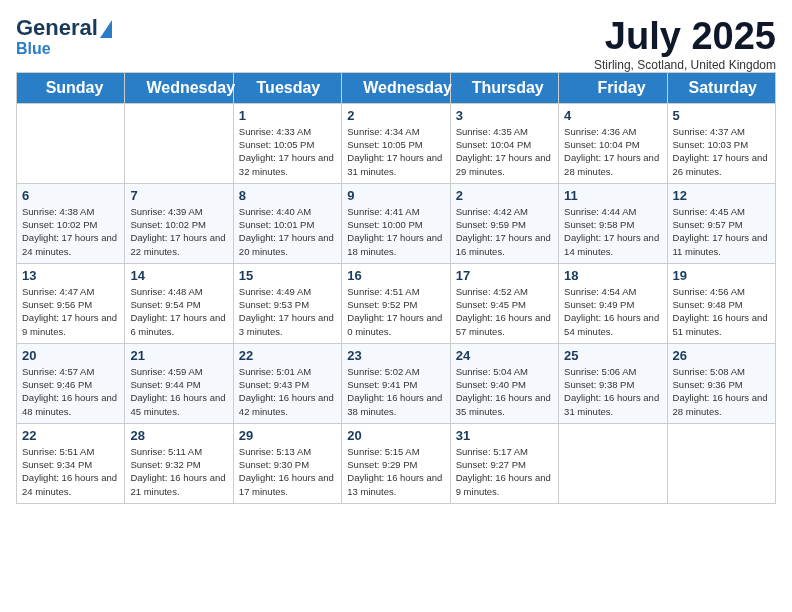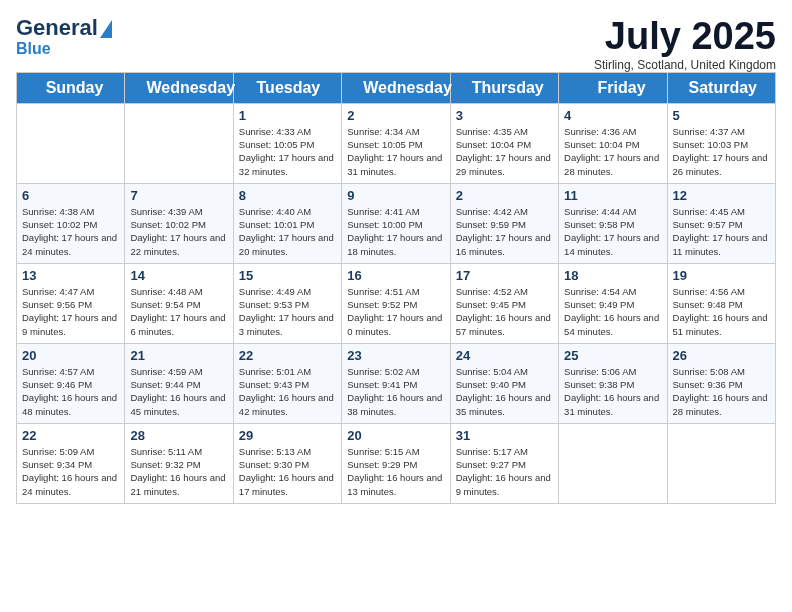--- a/index.html
+++ b/index.html
@@ -288,21 +288,21 @@
         <td>
           <span class="day-num">26</span>
           <div class="cell-info">Sunrise: 5:08 AM
 Sunset: 9:36 PM
 Daylight: 16 hours and 28 minutes.</div>
         </td>
       </tr>
       <tr>
         <td>
           <span class="day-num">22</span>
-          <div class="cell-info">Sunrise: 5:09 AM
+          <div class="cell-info">Sunrise: 5:51 AM
 Sunset: 9:34 PM
 Daylight: 16 hours and 24 minutes.</div>
         </td>
         <td>
           <span class="day-num">28</span>
           <div class="cell-info">Sunrise: 5:11 AM
 Sunset: 9:32 PM
 Daylight: 16 hours and 21 minutes.</div>
         </td>
         <td>

